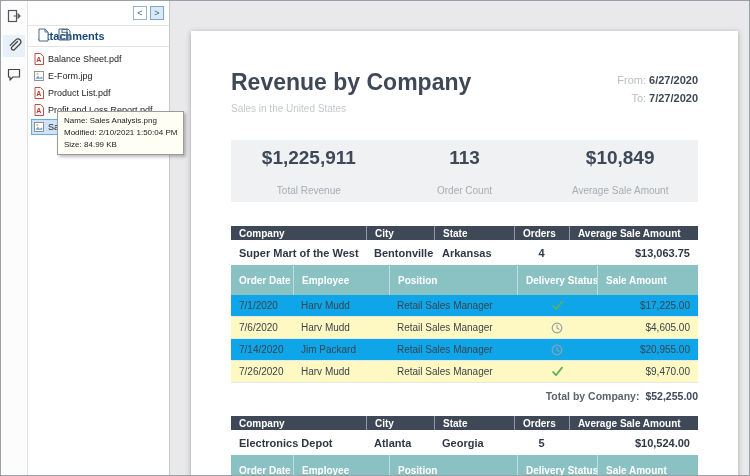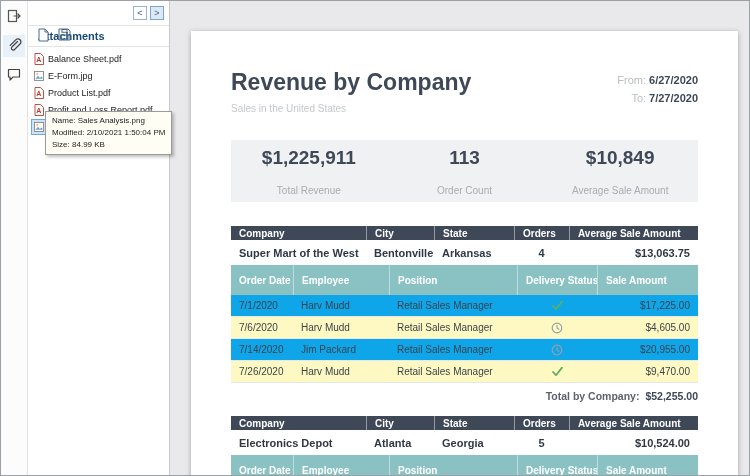--- a/index.html
+++ b/index.html
@@ -74,21 +74,21 @@
     border: 1px solid transparent;
     cursor: pointer; white-space: nowrap;
     line-height: 11px;
   }
   .file-list { display: flex; flex-direction: column; align-items: flex-start; }
   .file-list li.selected { background: #cfe3f6; border-color: #70a8d8; }
   .file-type { display: inline-flex; width: 10px; }
 
   
   .tooltip {
-    position: absolute; left: 44px; top: 110px; z-index: 20;
+    position: absolute; left: 56px; top: 110px; z-index: 20;
     background: #fffef5; border: 1px solid #9b9b9b;
     box-shadow: 2px 2px 3px rgba(0,0,0,.25);
     padding: 3px 6px;
     font-size: 8px; color: #222; line-height: 1.5;
     white-space: nowrap;
   }
 
   
   .main {
     flex: 1;

